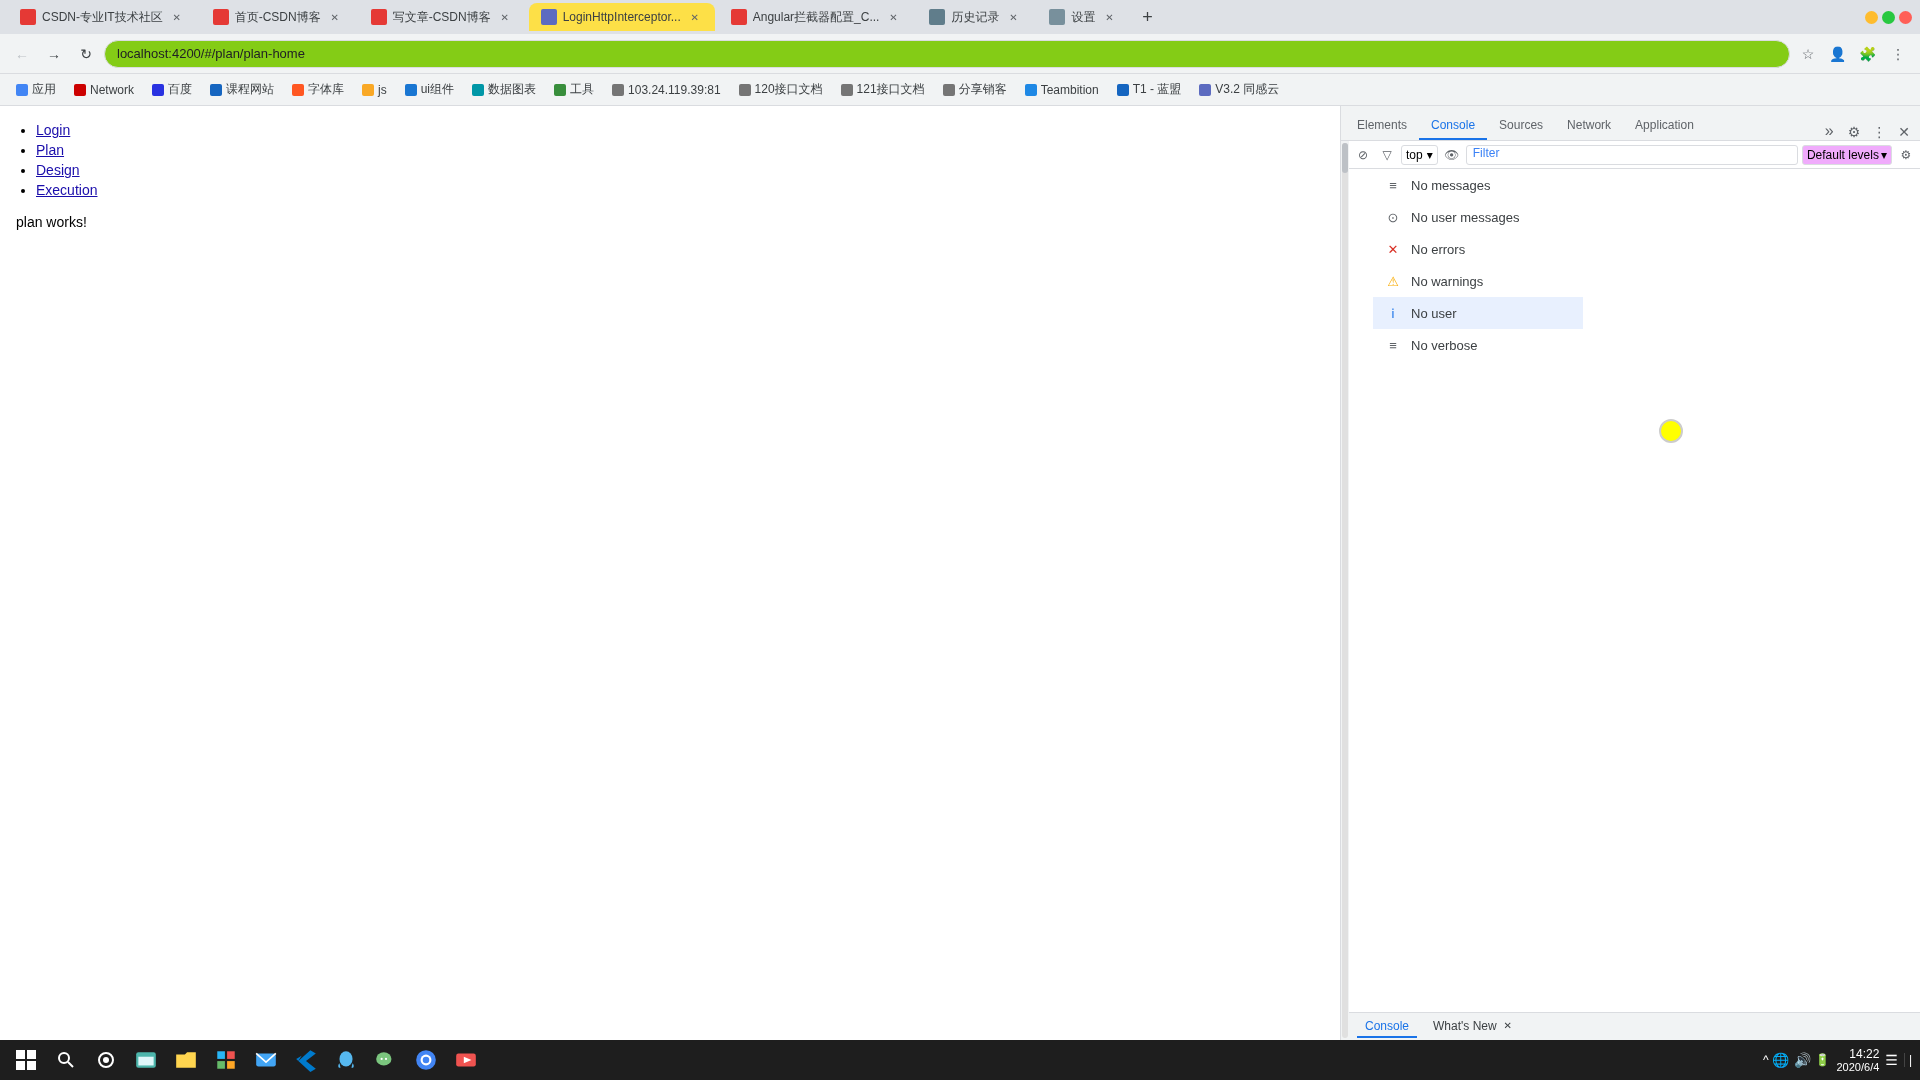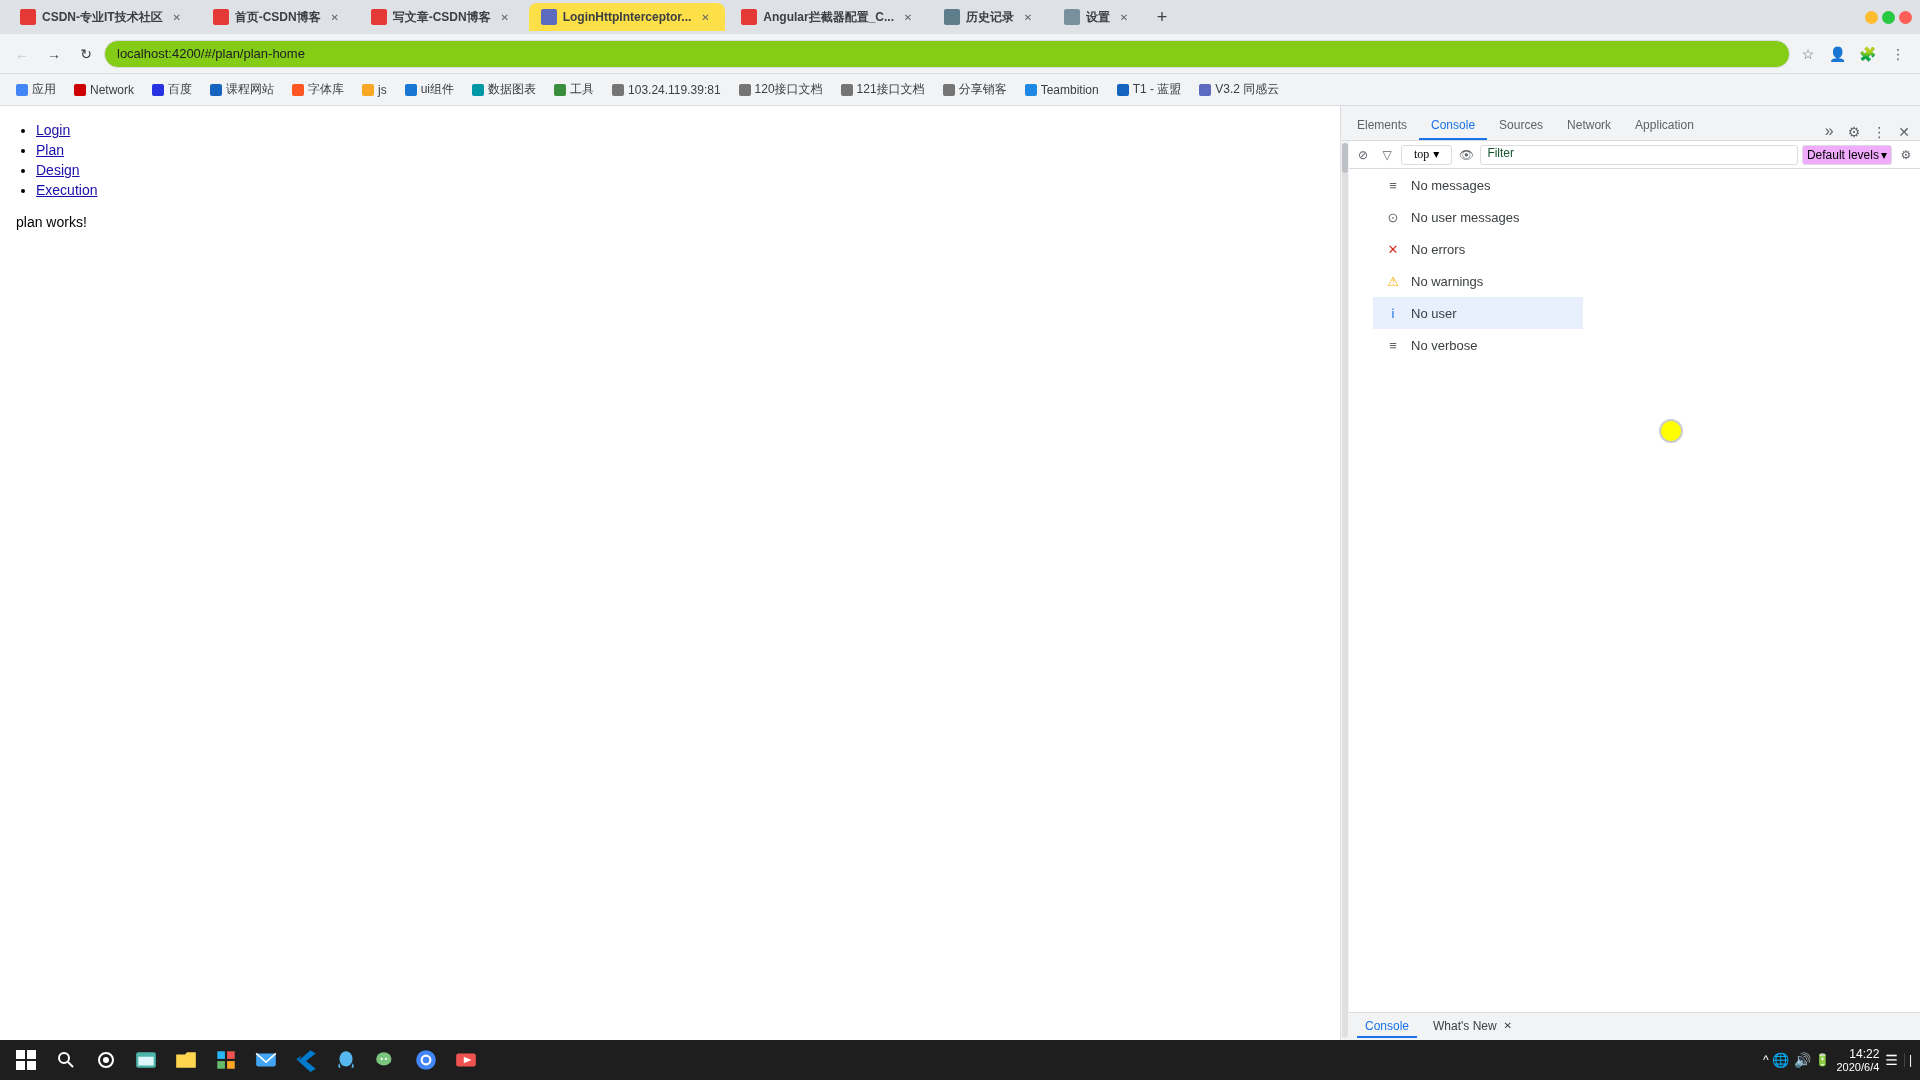--- a/index.html
+++ b/index.html
@@ -6,21 +6,21 @@
     body { font-family: 'Segoe UI', Arial, sans-serif; font-size: 13px; background: #fff; width: 1920px; height: 1080px; overflow: hidden; position: relative; }
 
     
     .browser-chrome { width: 100%; background: #f1f3f4; }
 
     
     .title-bar { height: 34px; background: #dee1e6; display: flex; align-items: center; padding: 0 8px; gap: 4px; }
     .tab { height: 28px; display: flex; align-items: center; padding: 0 12px; border-radius: 8px 8px 0 0; font-size: 12px; gap: 6px; background: #dee1e6; color: #3c4043; max-width: 220px; cursor: pointer; }
     .tab.active { background: #fde047; }
     .tab-favicon { width: 16px; height: 16px; border-radius: 2px; flex-shrink: 0; }
-    .tab-title { overflow: hidden; text-overflow: ellipsis; white-space: nowrap; flex: 1; font-weight: bold; }
+    .tab-title { overflow: hidden; text-overflow: ellipsis; white-space: nowrap; flex: 1; }
     .tab-close { width: 16px; height: 16px; border-radius: 50%; display: flex; align-items: center; justify-content: center; font-size: 10px; color: #5f6368; flex-shrink: 0; }
     .new-tab-btn { width: 28px; height: 28px; display: flex; align-items: center; justify-content: center; border-radius: 50%; font-size: 18px; color: #3c4043; cursor: pointer; }
     .window-controls { margin-left: auto; display: flex; gap: 4px; }
     .win-btn { width: 13px; height: 13px; border-radius: 50%; }
     .win-min { background: #febc2e; }
     .win-max { background: #28c840; }
     .win-close { background: #ff5f57; }
 
     
     .toolbar { height: 40px; background: #f1f3f4; display: flex; align-items: center; padding: 0 8px; gap: 4px; border-bottom: 1px solid #dadce0; }
@@ -49,21 +49,21 @@
     .devtools { width: 580px; border-left: 1px solid #dadce0; display: flex; flex-direction: column; background: #fff; }
     .devtools-tabs { height: 35px; display: flex; align-items: flex-end; border-bottom: 1px solid #dadce0; padding: 0 4px; background: #f1f3f4; }
     .devtools-tab { height: 28px; padding: 0 12px; display: flex; align-items: center; font-size: 12px; color: #5f6368; cursor: pointer; border-bottom: 2px solid transparent; white-space: nowrap; }
     .devtools-tab.active { color: #1a73e8; border-bottom: 2px solid #1a73e8; }
     .devtools-tab-more { padding: 0 8px; font-size: 16px; color: #5f6368; cursor: pointer; margin-left: auto; }
     .devtools-tab-settings { padding: 0 6px; font-size: 14px; color: #5f6368; cursor: pointer; }
 
     
     .console-toolbar { height: 28px; display: flex; align-items: center; padding: 0 4px; border-bottom: 1px solid #dadce0; gap: 4px; }
     .console-toolbar-btn { width: 20px; height: 20px; border-radius: 3px; display: flex; align-items: center; justify-content: center; cursor: pointer; font-size: 12px; color: #5f6368; }
-    .context-selector { height: 20px; border: 1px solid #dadce0; border-radius: 3px; font-size: 12px; padding: 0 12px; background: #fff; display: flex; align-items: center; gap: 4px; cursor: pointer; font-family: Liberation Serif, serif; }
+    .context-selector { height: 20px; border: 1px solid #dadce0; border-radius: 3px; font-size: 12px; padding: 0 4px; background: #fff; display: flex; align-items: center; gap: 4px; cursor: pointer; }
     .filter-input { flex: 1; height: 20px; border: 1px solid #dadce0; border-radius: 3px; padding: 0 6px; font-size: 12px; color: #5f6368; }
     .default-levels { height: 20px; border: 1px solid #dadce0; border-radius: 3px; font-size: 12px; padding: 0 4px; background: #f0abfc; display: flex; align-items: center; gap: 2px; cursor: pointer; }
     .clear-btn { width: 20px; height: 20px; display: flex; align-items: center; justify-content: center; cursor: pointer; font-size: 12px; color: #5f6368; }
     .console-dropdown-item { height: 32px; display: flex; align-items: center; padding: 0 12px; gap: 10px; font-size: 13px; color: #3c4043; cursor: pointer; }
     .console-dropdown-item.active { background: #e8f0fe; }
     .dropdown-icon { width: 16px; height: 16px; display: flex; align-items: center; justify-content: center; flex-shrink: 0; }
 
     
     .console-area { flex: 1; overflow: auto; background: #fff; padding: 4px 0; position: relative; }
 
@@ -284,21 +284,21 @@
 
         <div class="console-toolbar">
           <div class="console-toolbar-btn">⊘</div>
           <div class="console-toolbar-btn">▽</div>
           <div class="context-selector">
             <span>top</span>
             <span>▾</span>
           </div>
           <div class="console-toolbar-btn">👁</div>
           <div class="filter-input">
-            <span style="color:#14532d;">Filter</span>
+            <span style="color:#3b82f6;">Filter</span>
           </div>
           <div class="default-levels">
             <span>Default levels</span>
             <span>▾</span>
           </div>
           <div class="clear-btn">⚙</div>
         </div>
 
         <div class="console-area">
 

